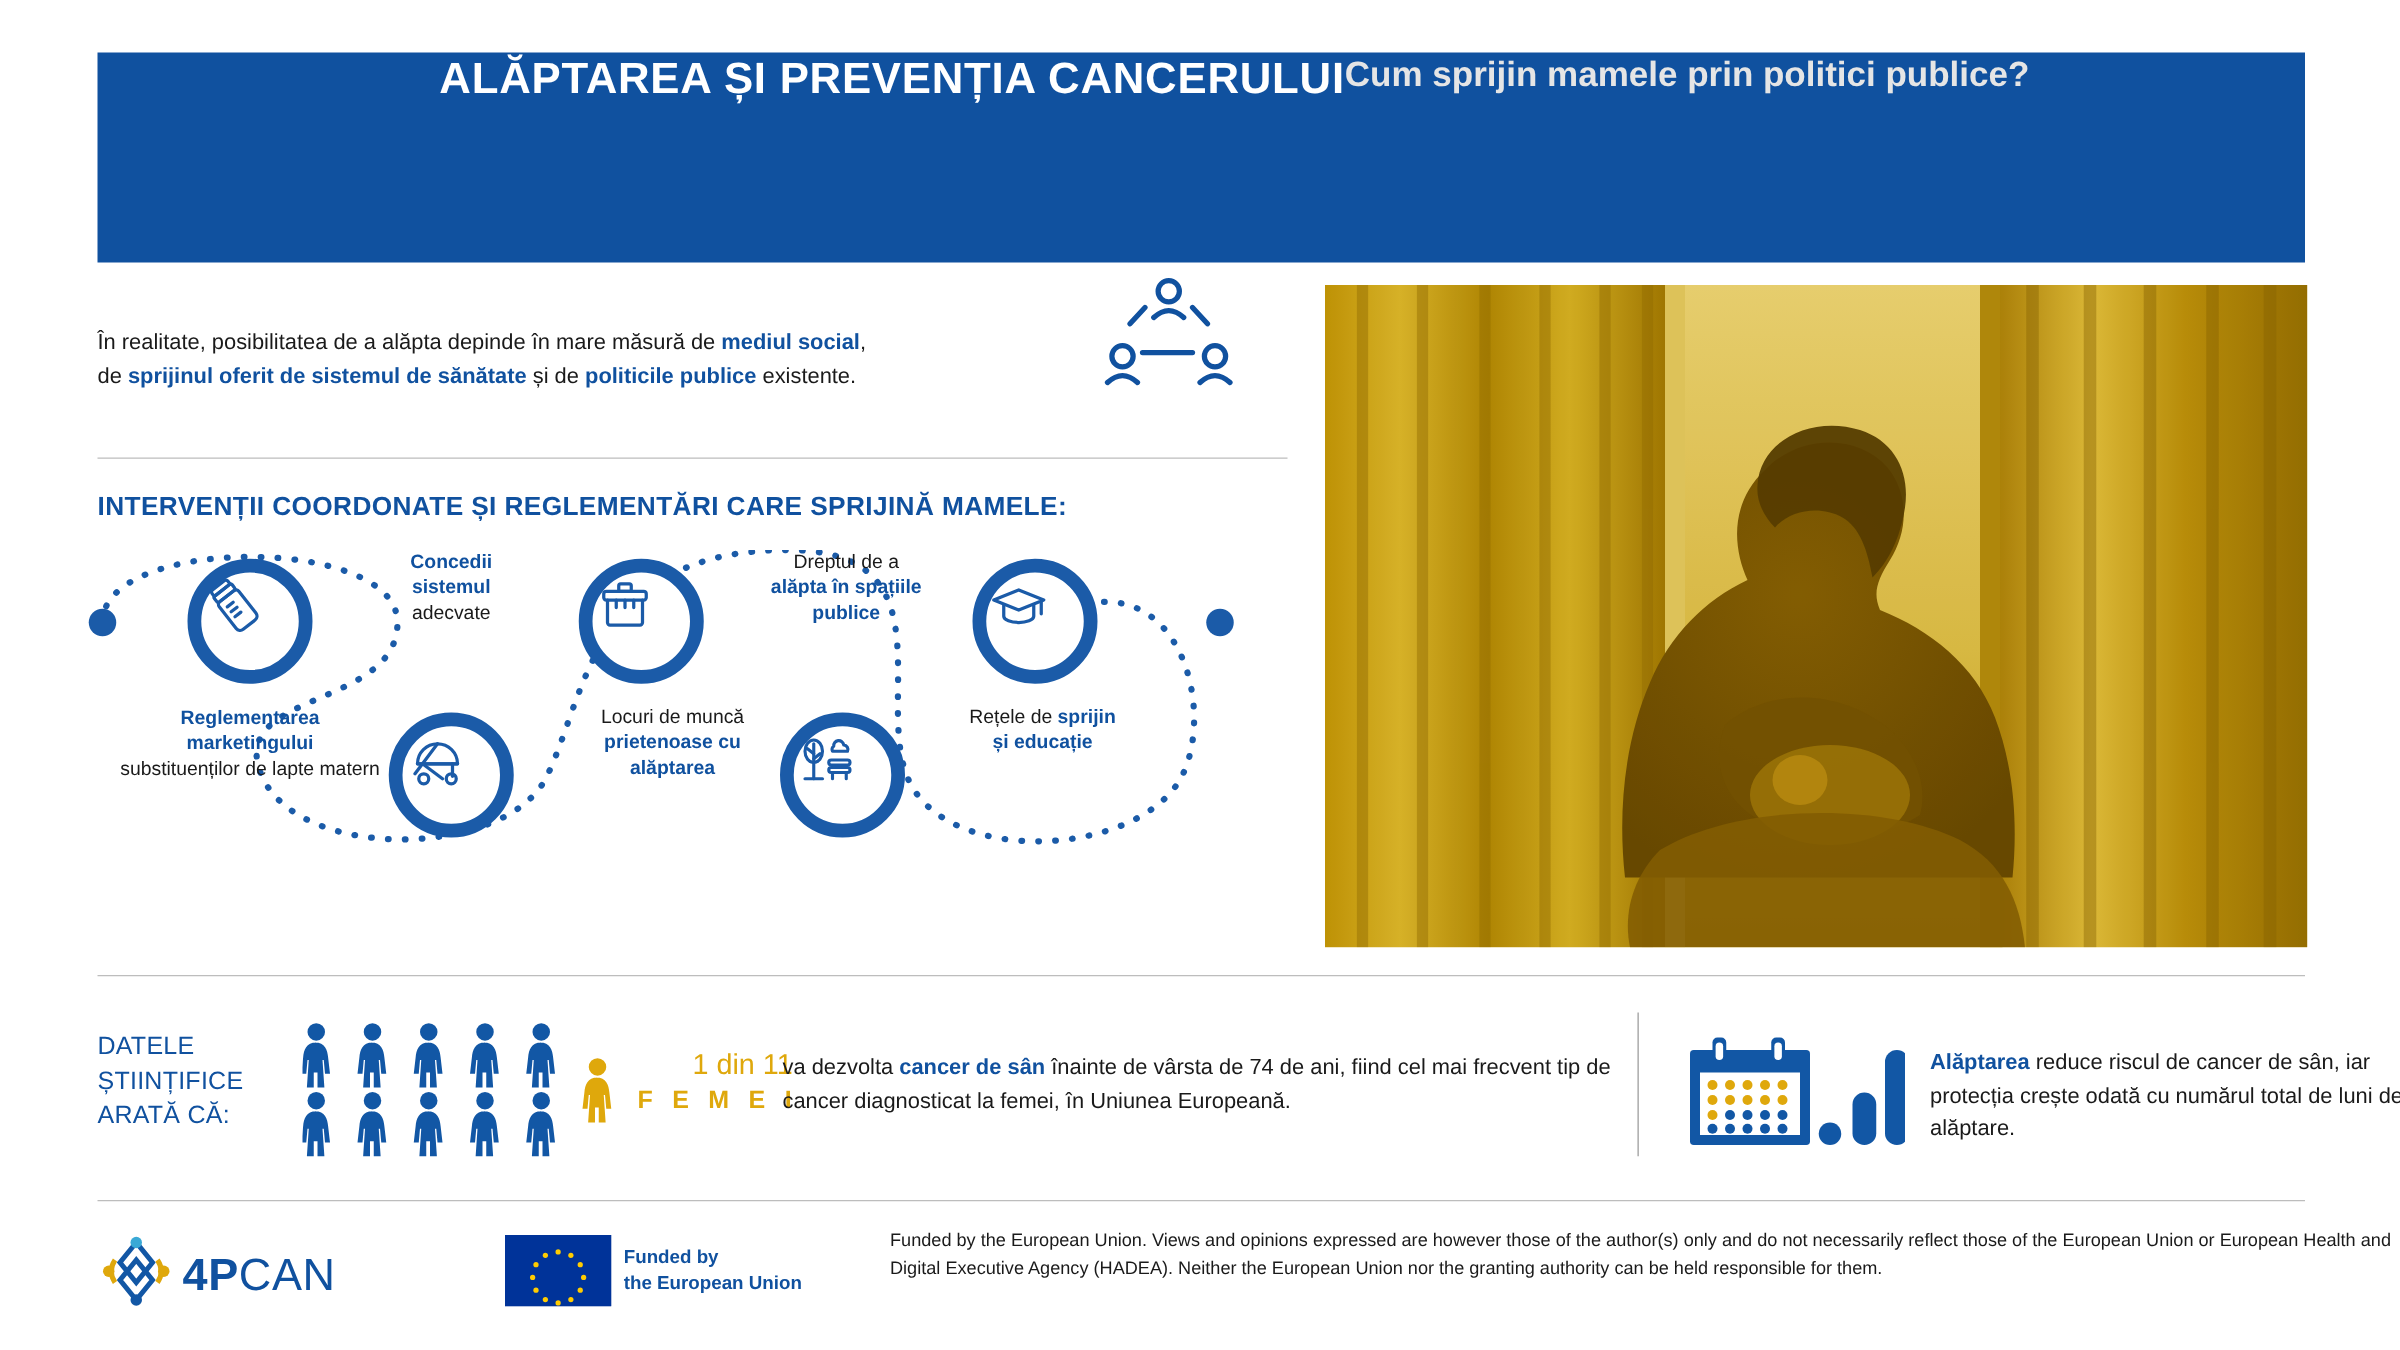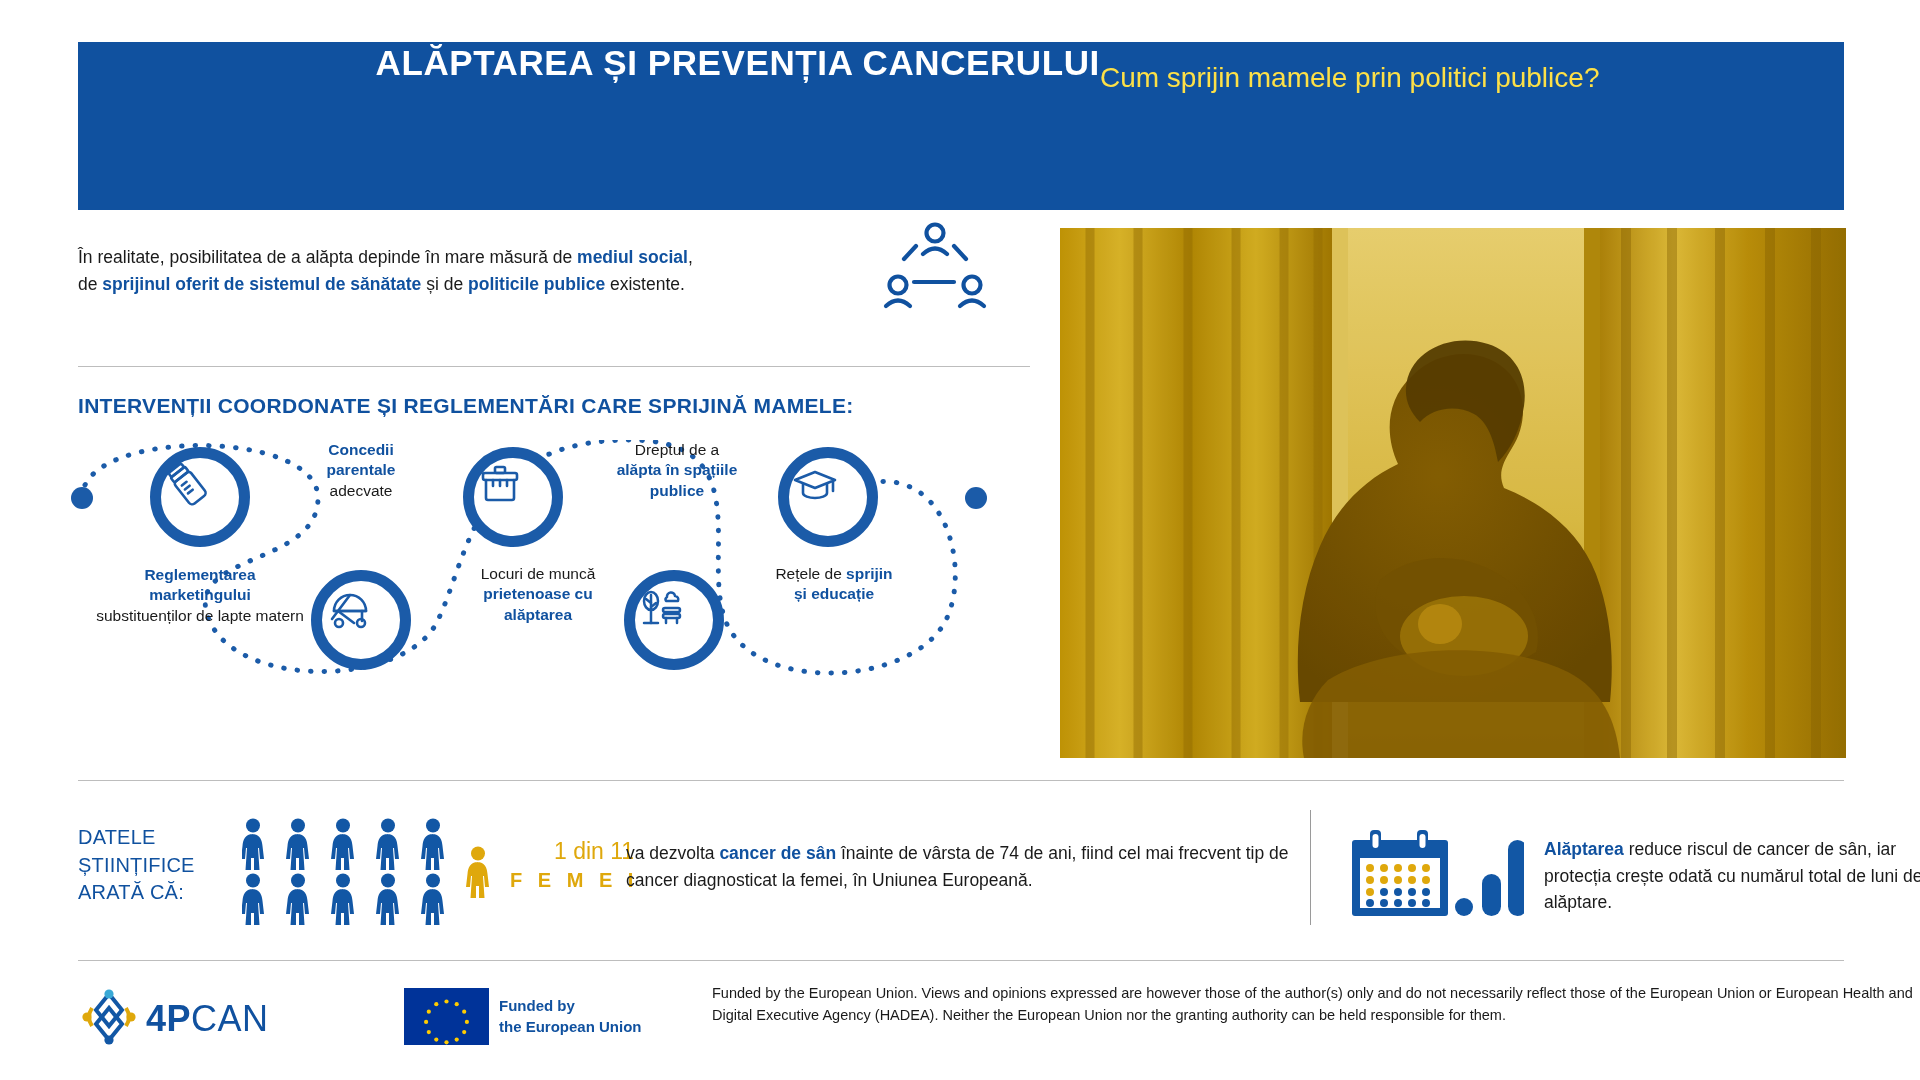--- a/index.html
+++ b/index.html
@@ -17,28 +17,28 @@
     width: 1766px; height: 168px;
     background: #10519f;
     display: flex; flex-direction: row; justify-content: center;
     padding-left: 53px;
   }
   .header-title {
     color: #ffffff; font-size: 35px; font-weight: bold;
     letter-spacing: 0.6px; line-height: 1.2;
   }
   .header-sub {
-    color: #fde047; font-size: 28px; font-weight: normal;
-    margin-top: 19px; line-height: 1.2;
+    color: #e5e5e5; font-size: 28px; font-weight: bold;
+    margin-top: 1px; line-height: 1.2;
   }
 
   
   .intro { position: absolute; left: 78px; top: 232px; width: 770px; }
   .intro p { font-size: 17.5px; color: #1a1a1a; line-height: 1.55; }
-  .intro p.second { margin-top: 12px; }
+  .intro p.second { margin-top: 28px; }
   .b { color: #10519f; font-weight: bold; }
 
   .divider-intro {
     position: absolute; left: 78px; top: 366px; width: 952px;
     height: 1px; background: #bdbdbd;
   }
 
   
   .family-icon { position: absolute; left: 880px; top: 222px; }
 
@@ -205,21 +205,21 @@
             <path d="M16 30 L32 42"></path>
             <path d="M40 30 L40 40"></path>
             <circle cx="17" cy="42" r="4"></circle>
             <circle cx="39" cy="42" r="4"></circle>
           </g>
         </svg>
       </span>
     </div>
     <div class="cap-label lbl2">
       <span class="hl">Concedii</span><br>
-      <span class="hl">parentale</span><br>
+      <span class="hl">sistemul</span><br>
       <span>adecvate</span>
     </div>
 
     <div class="node n3">
       <span>
         <svg width="52" height="52" viewBox="0 0 52 52">
           <g fill="none" stroke="#1b5ba8" stroke-width="2.6" stroke-linecap="round" stroke-linejoin="round">
             <rect x="21" y="9" width="10" height="6" rx="1.5"></rect>
             <rect x="9" y="15" width="34" height="7" rx="2"></rect>
             <path d="M12 22 v18 a2 2 0 0 0 2 2 h24 a2 2 0 0 0 2 -2 v-18"></path>

